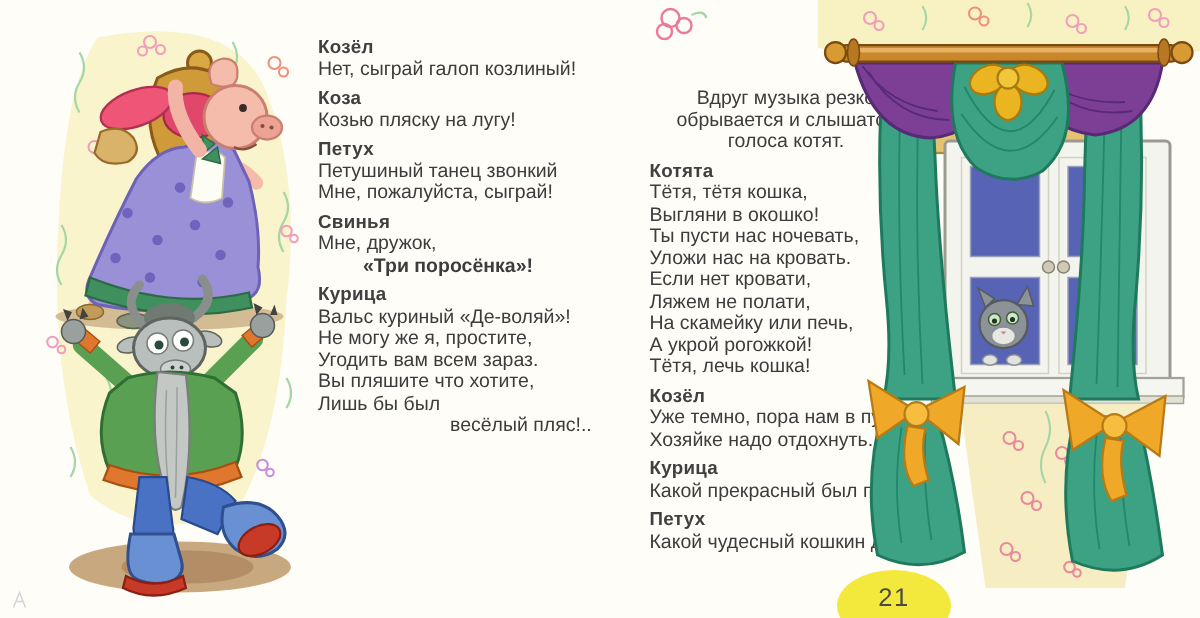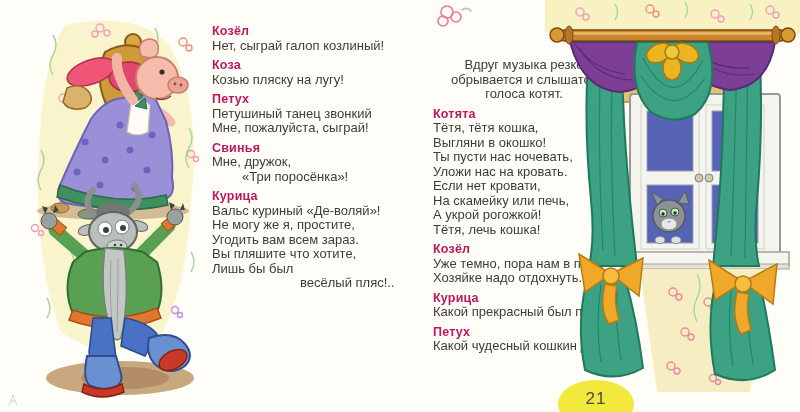--- a/index.html
+++ b/index.html
@@ -3,23 +3,23 @@
 <meta charset="utf-8">
 <style>
   html,body{margin:0;padding:0;background:#ffffff;}
   .page{
     position:relative;width:800px;height:412px;overflow:hidden;
     background:#fefdf8;
     font-family:"Liberation Sans",sans-serif;color:#3c3c3c;
   }
   .ill{position:absolute;pointer-events:none;}
   .text-col{position:absolute;}
-  .speaker{font-weight:bold;font-size:12.5px;line-height:14.5px;margin-top:5px;color:#be185d;letter-spacing:.2px;}
+  .speaker{font-weight:bold;font-size:12.5px;line-height:14.5px;margin-top:5px;color:#404040;letter-spacing:.2px;}
   .vline{font-size:13px;line-height:14.5px;white-space:nowrap;}
-  .indent1{padding-left:30px;}
+  .indent1{padding-left:30px;font-weight:bold;}
   .indent2{padding-left:88px;}
   .stage{width:182px;text-align:center;margin-bottom:3px;}
   .stage .vline{white-space:normal;}
   .badge{
     position:absolute;left:558px;top:380px;width:76px;height:48px;
     border-radius:50%;background:#f3e83c;
     display:flex;justify-content:center;align-items:flex-start;
   }
   .badge span{font-size:17px;color:#4a4a4a;margin-top:9px;letter-spacing:1px;}
 </style>
@@ -211,20 +211,21 @@
       <div class="vline">Вдруг музыка резко</div>
       <div class="vline">обрывается и слышатся</div>
       <div class="vline">голоса котят.</div>
     </div>
     <div class="speaker">Котята</div>
     <div class="vline">Тётя, тётя кошка,</div>
     <div class="vline">Выгляни в окошко!</div>
     <div class="vline">Ты пусти нас ночевать,</div>
     <div class="vline">Уложи нас на кровать.</div>
     <div class="vline">Если нет кровати,</div>
+    <div class="vline">Ляжем не полати,</div>
     <div class="vline">На скамейку или печь,</div>
     <div class="vline">А укрой рогожкой!</div>
     <div class="vline">Тётя, лечь кошка!</div>
     <div class="speaker">Козёл</div>
     <div class="vline">Уже темно, пора нам в путь,</div>
     <div class="vline">Хозяйке надо отдохнуть.</div>
     <div class="speaker">Курица</div>
     <div class="vline">Какой прекрасный был приём!</div>
     <div class="speaker">Петух</div>
     <div class="vline">Какой чудесный кошкин дом!</div>

